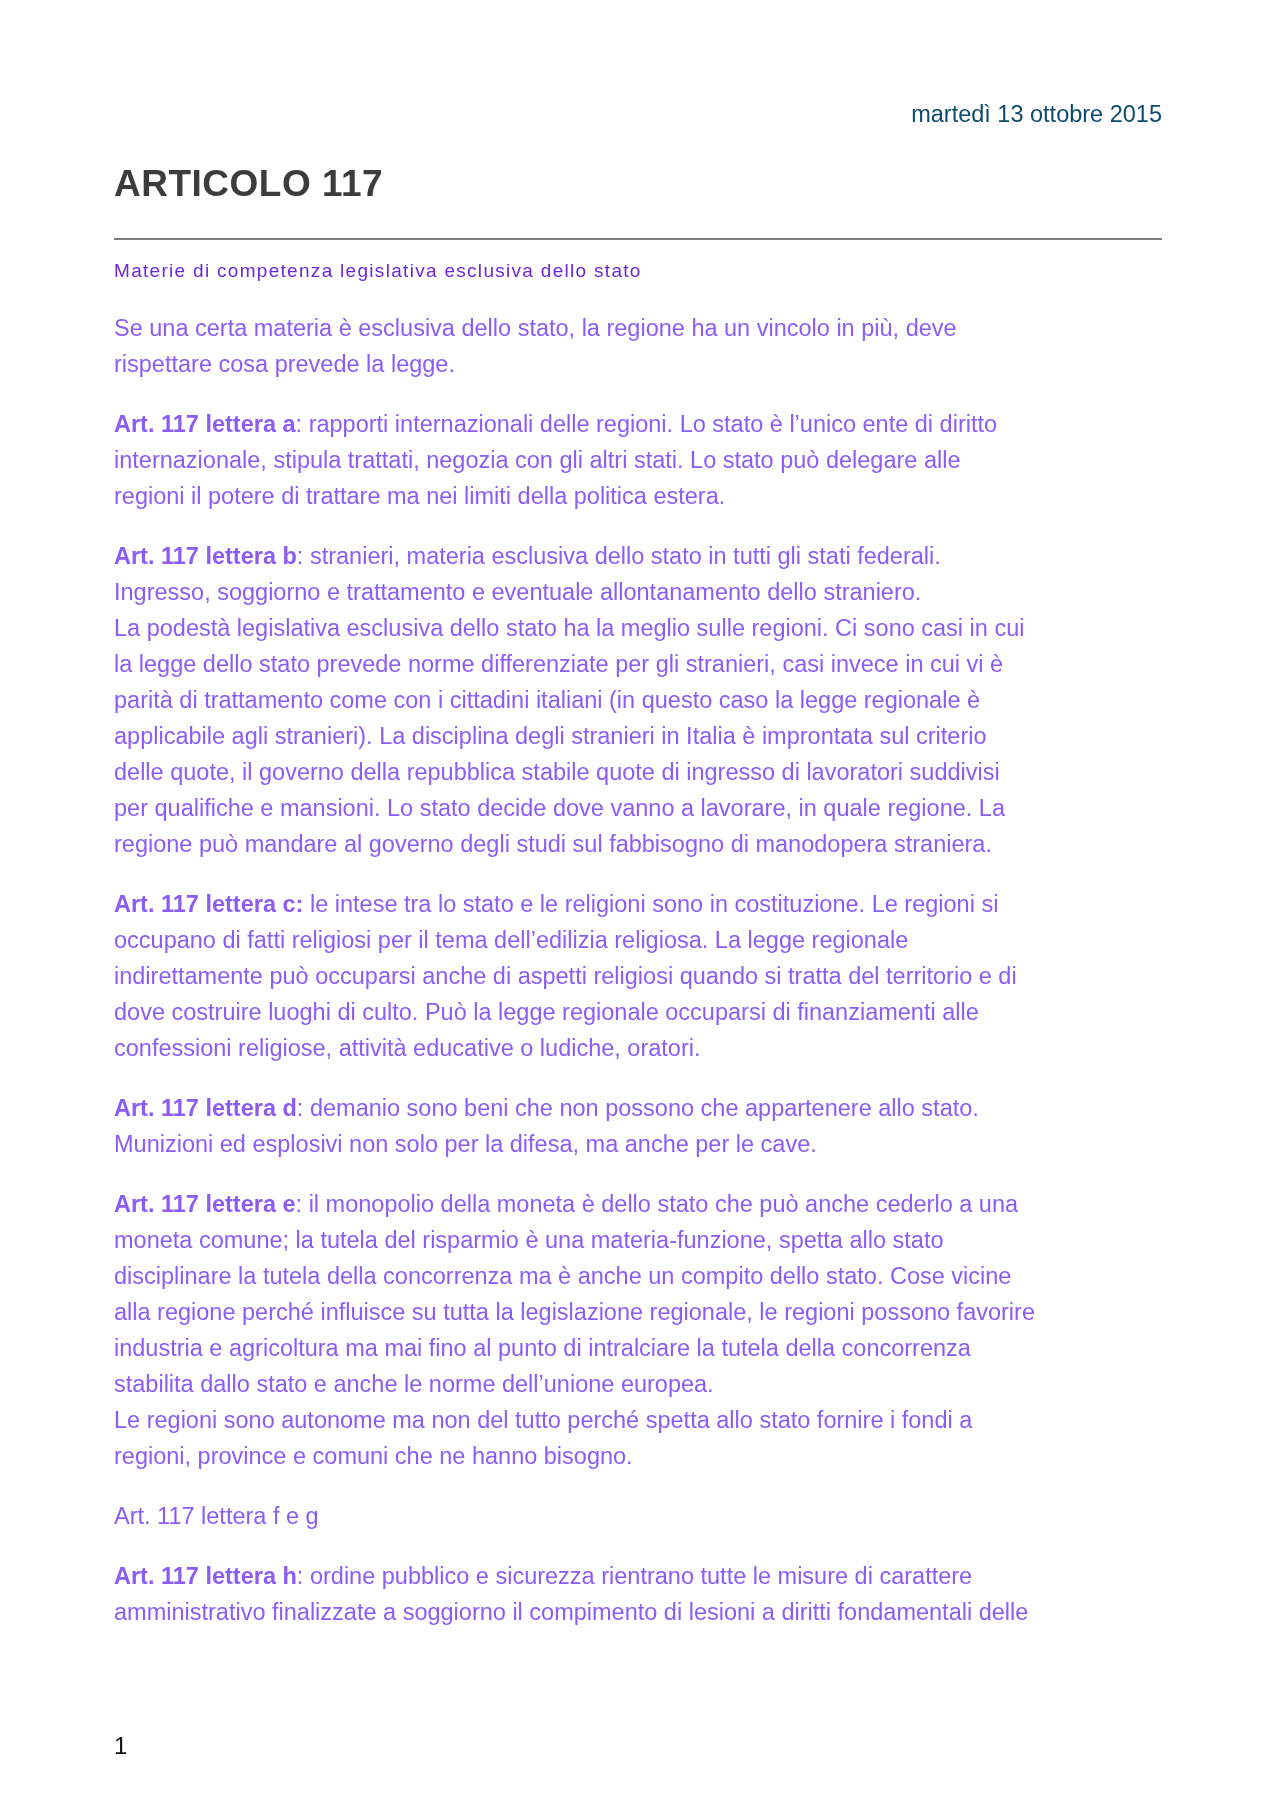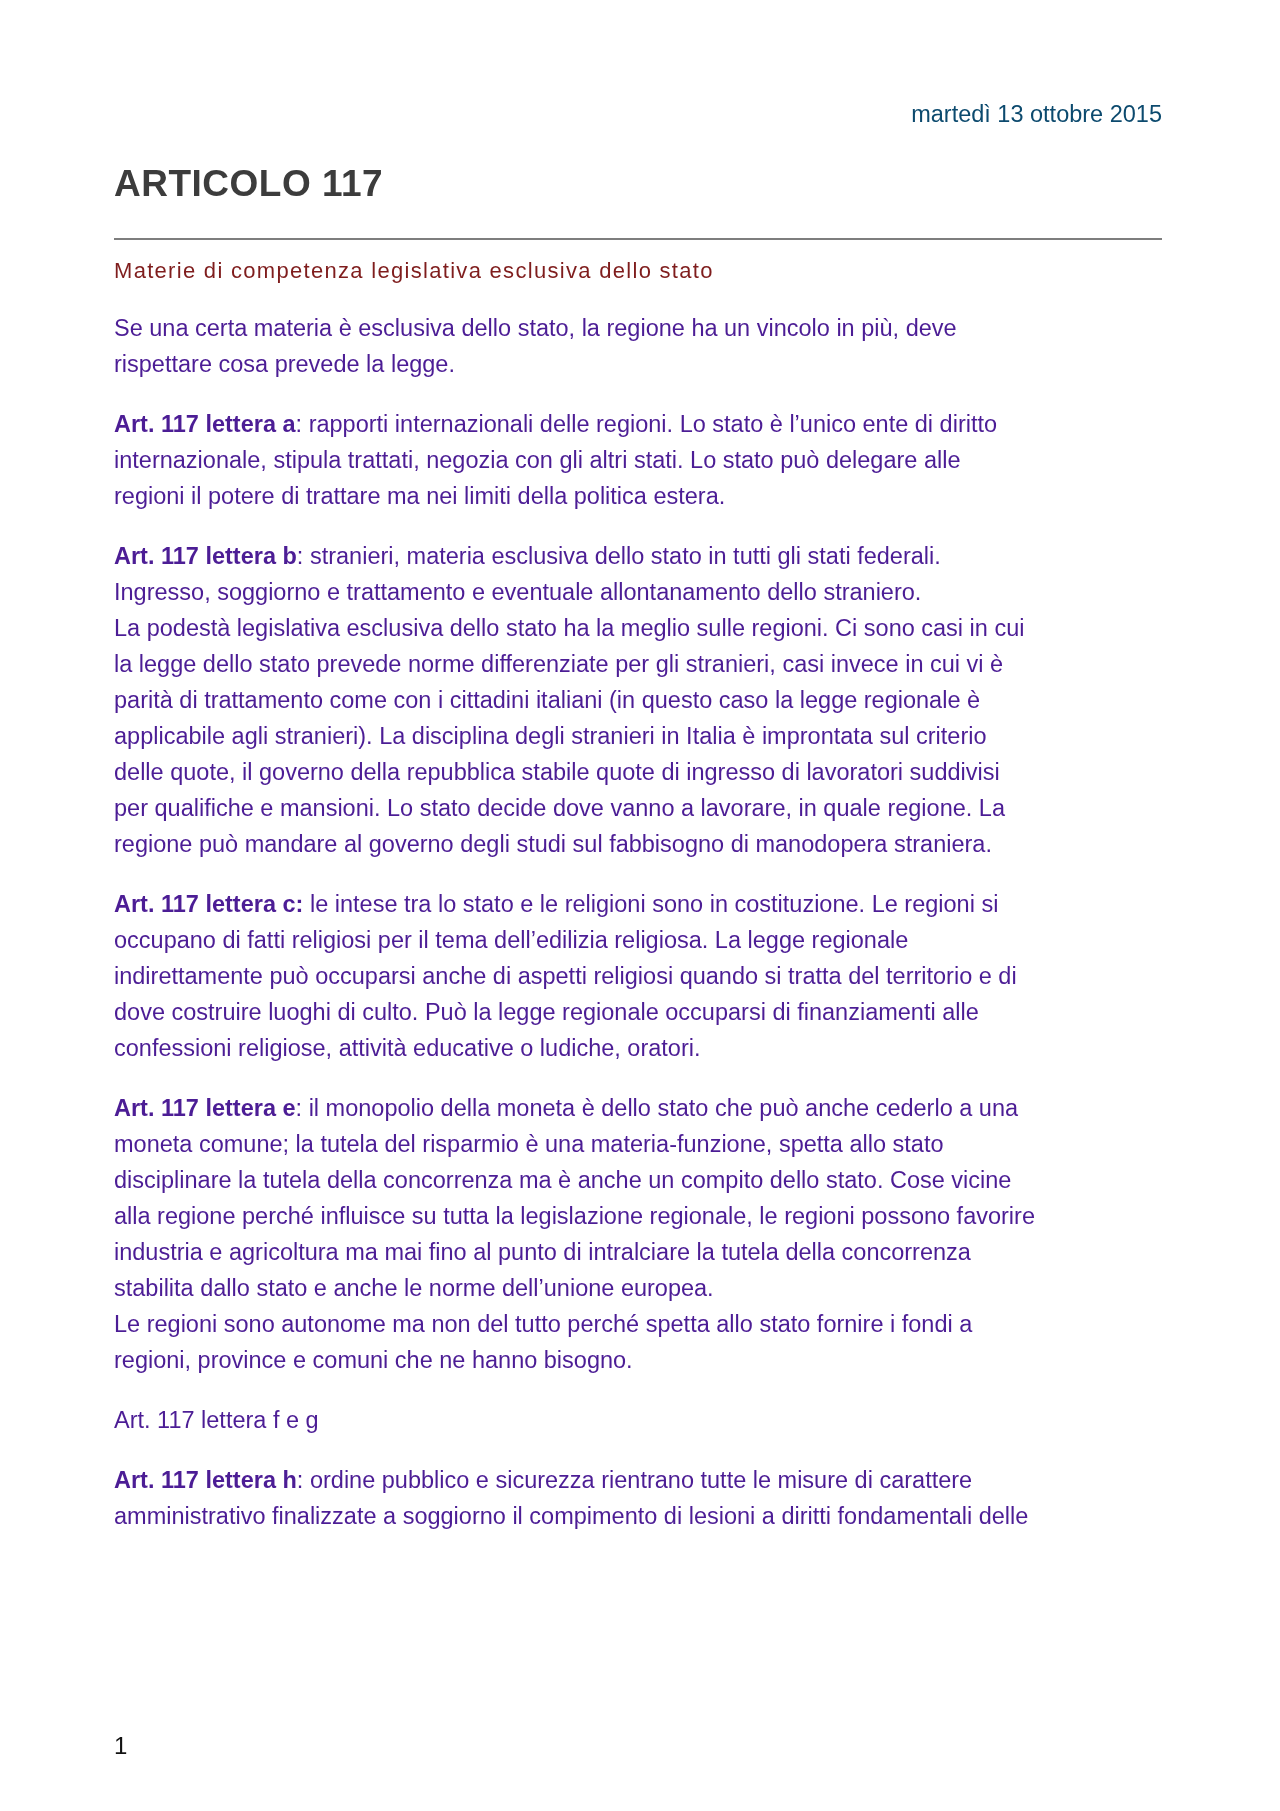--- a/index.html
+++ b/index.html
@@ -31,33 +31,33 @@
     font-weight: bold;
     letter-spacing: 0.5px;
     color: #3c3c3c;
   }
   .rule {
     border: none;
     border-top: 2px solid #7e7e7e;
     margin: 32px 0 14px 0;
   }
   .doc-subtitle {
-    font-size: 22px;
+    font-size: 19px;
     line-height: 34px;
     letter-spacing: 1.3px;
-    color: #7f1d1d;
+    color: #6d28d9;
   }
   .body-text {
     margin-top: 22px;
   }
   p.par {
     font-size: 23.5px;
     line-height: 36px;
     margin: 0 0 24px 0;
-    color: #4c1d95;
+    color: #8b5cf6;
   }
   .lead {
     font-weight: bold;
   }
   .ptext {
     white-space: pre-line;
   }
   .page-num {
     position: absolute;
     left: 114px;
@@ -99,20 +99,22 @@
 delle quote, il governo della repubblica stabile quote di ingresso di lavoratori suddivisi
 per qualifiche e mansioni. Lo stato decide dove vanno a lavorare, in quale regione. La
 regione può mandare al governo degli studi sul fabbisogno di manodopera straniera.</span></p>
 
     <p class="par"><span class="lead">Art. 117 lettera c:</span><span class="ptext"> le intese tra lo stato e le religioni sono in costituzione. Le regioni si
 occupano di fatti religiosi per il tema dell’edilizia religiosa. La legge regionale
 indirettamente può occuparsi anche di aspetti religiosi quando si tratta del territorio e di
 dove costruire luoghi di culto. Può la legge regionale occuparsi di finanziamenti alle
 confessioni religiose, attività educative o ludiche, oratori.</span></p>
 
+    <p class="par"><span class="lead">Art. 117 lettera d</span><span class="ptext">: demanio sono beni che non possono che appartenere allo stato.
+Munizioni ed esplosivi non solo per la difesa, ma anche per le cave.</span></p>
 
     <p class="par"><span class="lead">Art. 117 lettera e</span><span class="ptext">: il monopolio della moneta è dello stato che può anche cederlo a una
 moneta comune; la tutela del risparmio è una materia-funzione, spetta allo stato
 disciplinare la tutela della concorrenza ma è anche un compito dello stato. Cose vicine
 alla regione perché influisce su tutta la legislazione regionale, le regioni possono favorire
 industria e agricoltura ma mai fino al punto di intralciare la tutela della concorrenza
 stabilita dallo stato e anche le norme dell’unione europea.
 Le regioni sono autonome ma non del tutto perché spetta allo stato fornire i fondi a
 regioni, province e comuni che ne hanno bisogno.</span></p>
 

